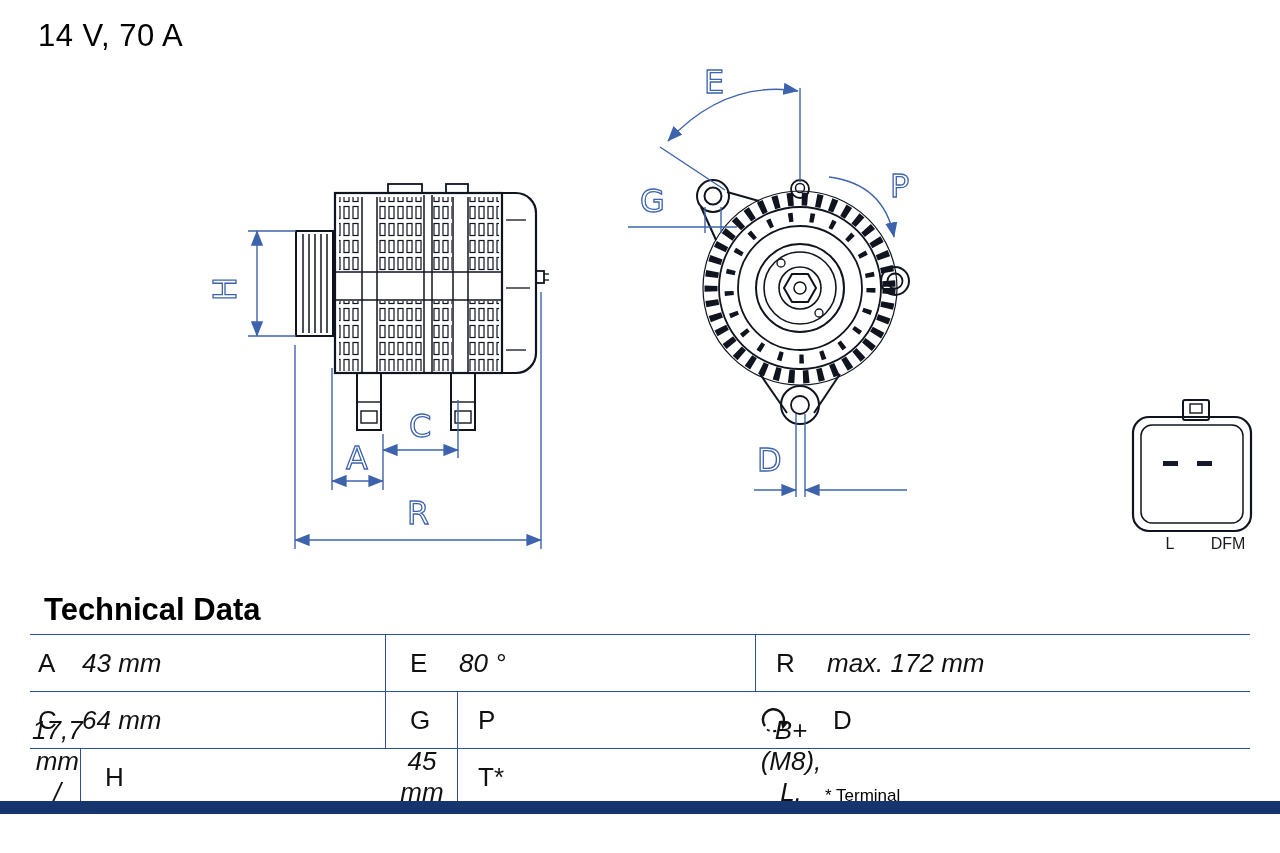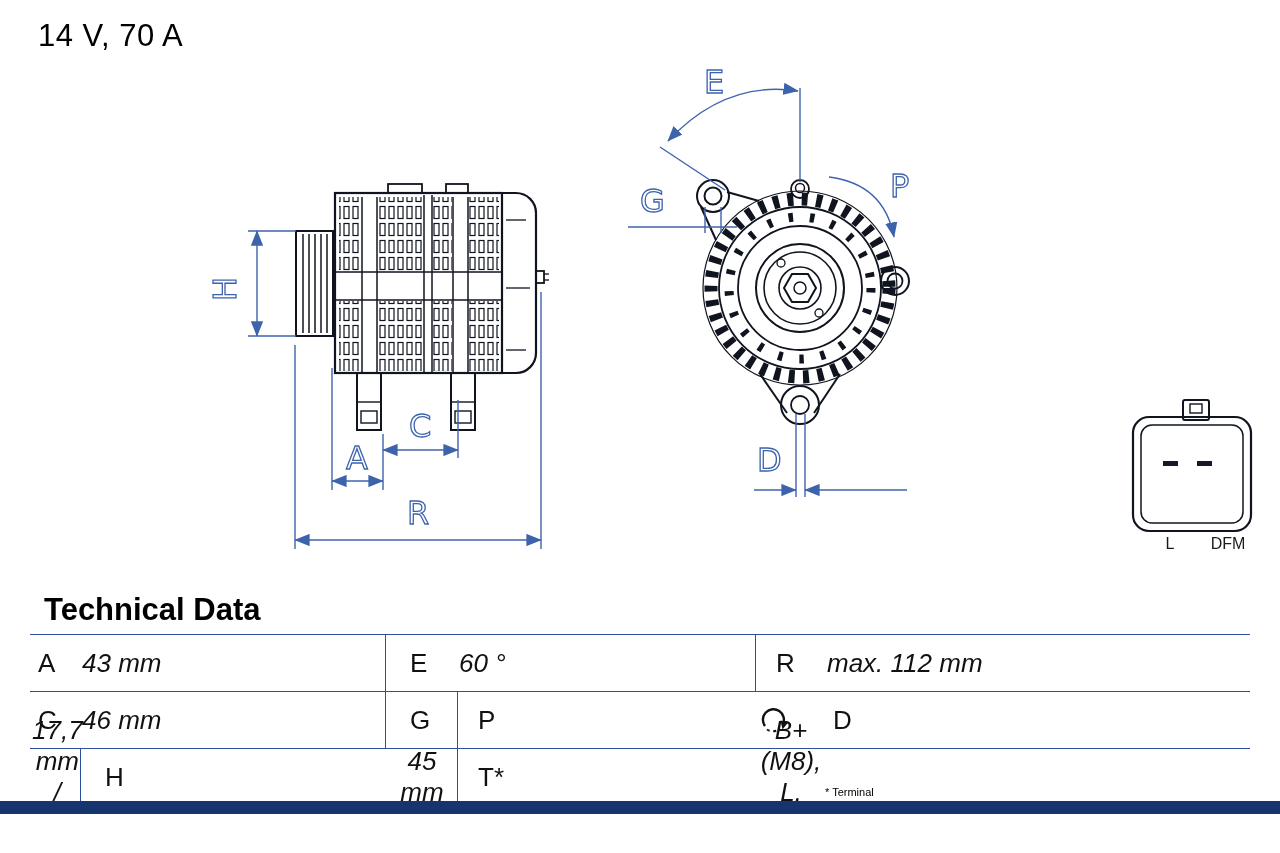--- a/index.html
+++ b/index.html
@@ -8,21 +8,21 @@
   .title{position:absolute;left:38px;top:18px;font-size:31px;color:#000;letter-spacing:.5px;}
   .tech-heading{position:absolute;left:44px;top:583px;font-size:31px;font-weight:bold;color:#000;margin-top:9px;}
   .tbl{position:absolute;left:30px;top:634px;width:1220px;display:grid;
        grid-template-columns:50px 305px 72px 298px 70px 425px;border-top:1px solid #2d4f9c;}
   .cell{height:56px;display:flex;align-items:center;font-size:26px;border-bottom:1px solid #2d4f9c;}
   .k1{padding-left:8px;}
   .k2{padding-left:24px;}
   .k3{padding-left:20px;}
   .sep{border-left:1px solid #2d4f9c;}
   .val{padding-left:2px;font-style:italic;}
-  .footnote{position:absolute;left:825px;top:786px;font-size:11px;color:#000;}
+  .footnote{position:absolute;left:825px;top:786px;font-size:17px;color:#000;}
   .footer-bar{position:absolute;left:0;bottom:0;width:1280px;height:13px;background:#16346e;}
   .drawing{position:absolute;left:0;top:0;}
   .part{stroke:#10141f;fill:none;}
   .dim{stroke:#3e63ad;fill:none;stroke-width:1.4;}
   .dim-label{font-family:"DejaVu Sans",sans-serif;font-size:32px;fill:none;stroke:#3e63ad;stroke-width:1.3;}
   .conn-label{font-family:"Liberation Sans",sans-serif;font-size:16px;fill:#1a1a1a;text-anchor:middle;stroke:none;}
 </style>
 </head>
 <body>
 
@@ -175,26 +175,26 @@
     </g>
   </svg>
 
   <div class="tech-heading">Technical Data</div>
 
   <div class="tbl">
 
     <div class="cell k1">A</div>
     <div class="cell val">43 mm</div>
     <div class="cell k2 sep">E</div>
-    <div class="cell val">60 °</div>
+    <div class="cell val">80 °</div>
     <div class="cell k3 sep">R</div>
-    <div class="cell val">max. 112 mm</div>
+    <div class="cell val">max. 172 mm</div>
 
     <div class="cell k1">C</div>
-    <div class="cell val">46 mm</div>
+    <div class="cell val">64 mm</div>
     <div class="cell k2 sep">G</div>
     <div class="cell k3 sep">P</div>
     <div class="cell val">
       <svg width="34" height="30" viewBox="0 0 34 30">
         <path d="M8,21 A10.5,10.5 0 1 1 26,19" fill="none" stroke="#111" stroke-width="2.4"></path>
         <path d="M23.5,15.5 L31.5,17 L25.5,24.5 Z" fill="#111"></path>
         <path d="M10,24.5 A10.5,10.5 0 0 0 20,25.5" fill="none" stroke="#111" stroke-width="2" stroke-dasharray="3 3.5"></path>
       </svg>
     </div>
 

